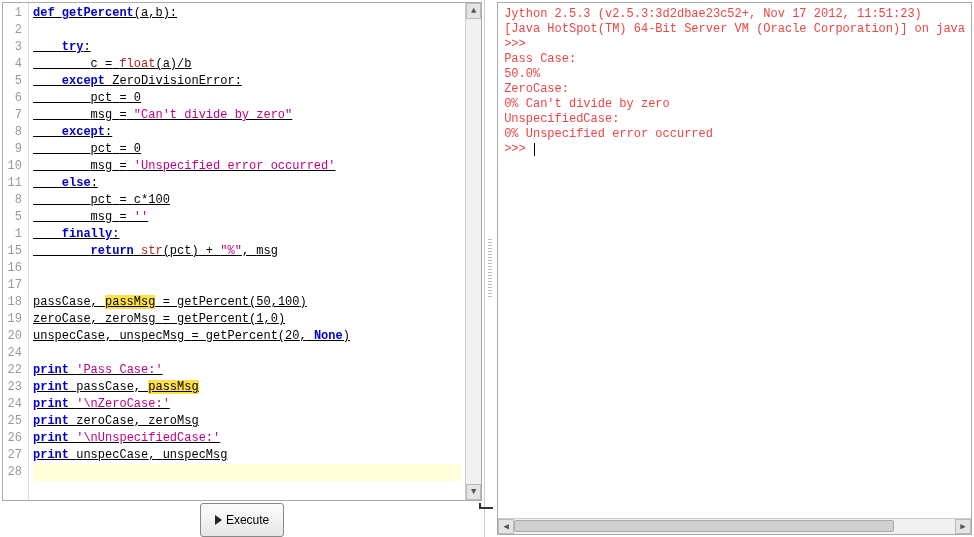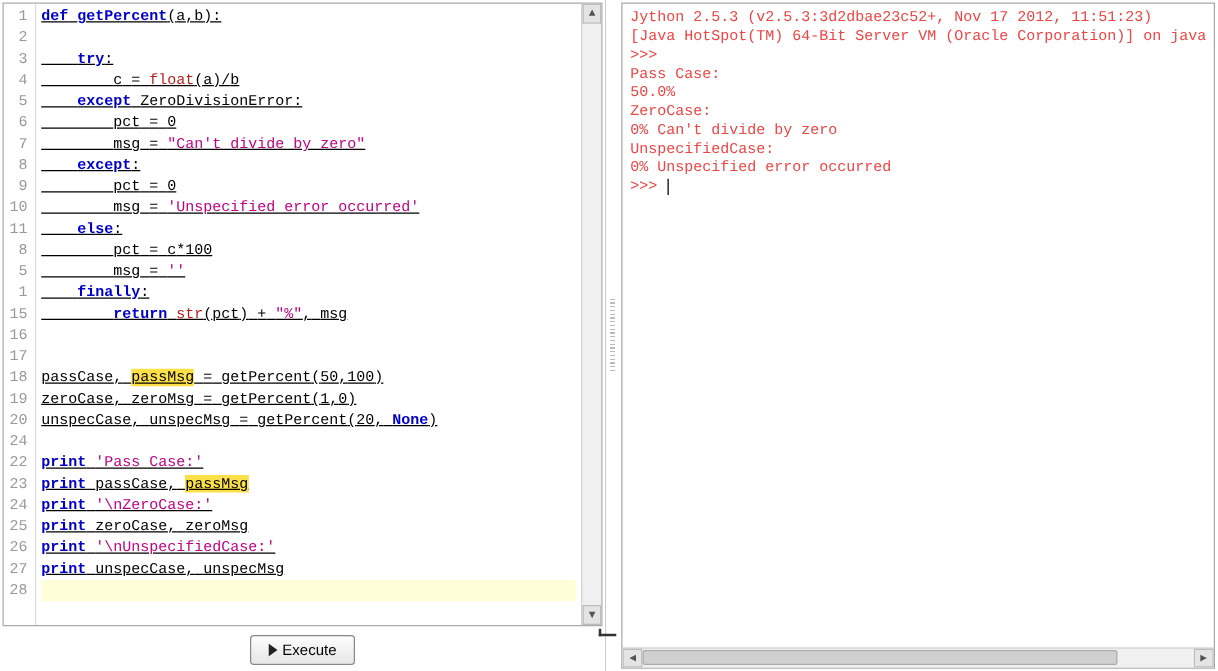--- a/index.html
+++ b/index.html
@@ -74,21 +74,20 @@
     display: flex;
     align-items: center;
     justify-content: center;
     font-size: 9px;
     color: #555;
   }
   .scroll-track { flex: 1; background: #f0f0f0; }
   .button-bar {
     height: 34px;
     display: flex;
-    align-items: center;
     justify-content: center;
     background: #fff;
   }
   .exec-btn {
     padding: 4px 14px;
     font-family: Arial, sans-serif;
     font-size: 12px;
     border: 1px solid #888;
     border-radius: 3px;
     background: linear-gradient(#fdfdfd,#e6e6e6);

